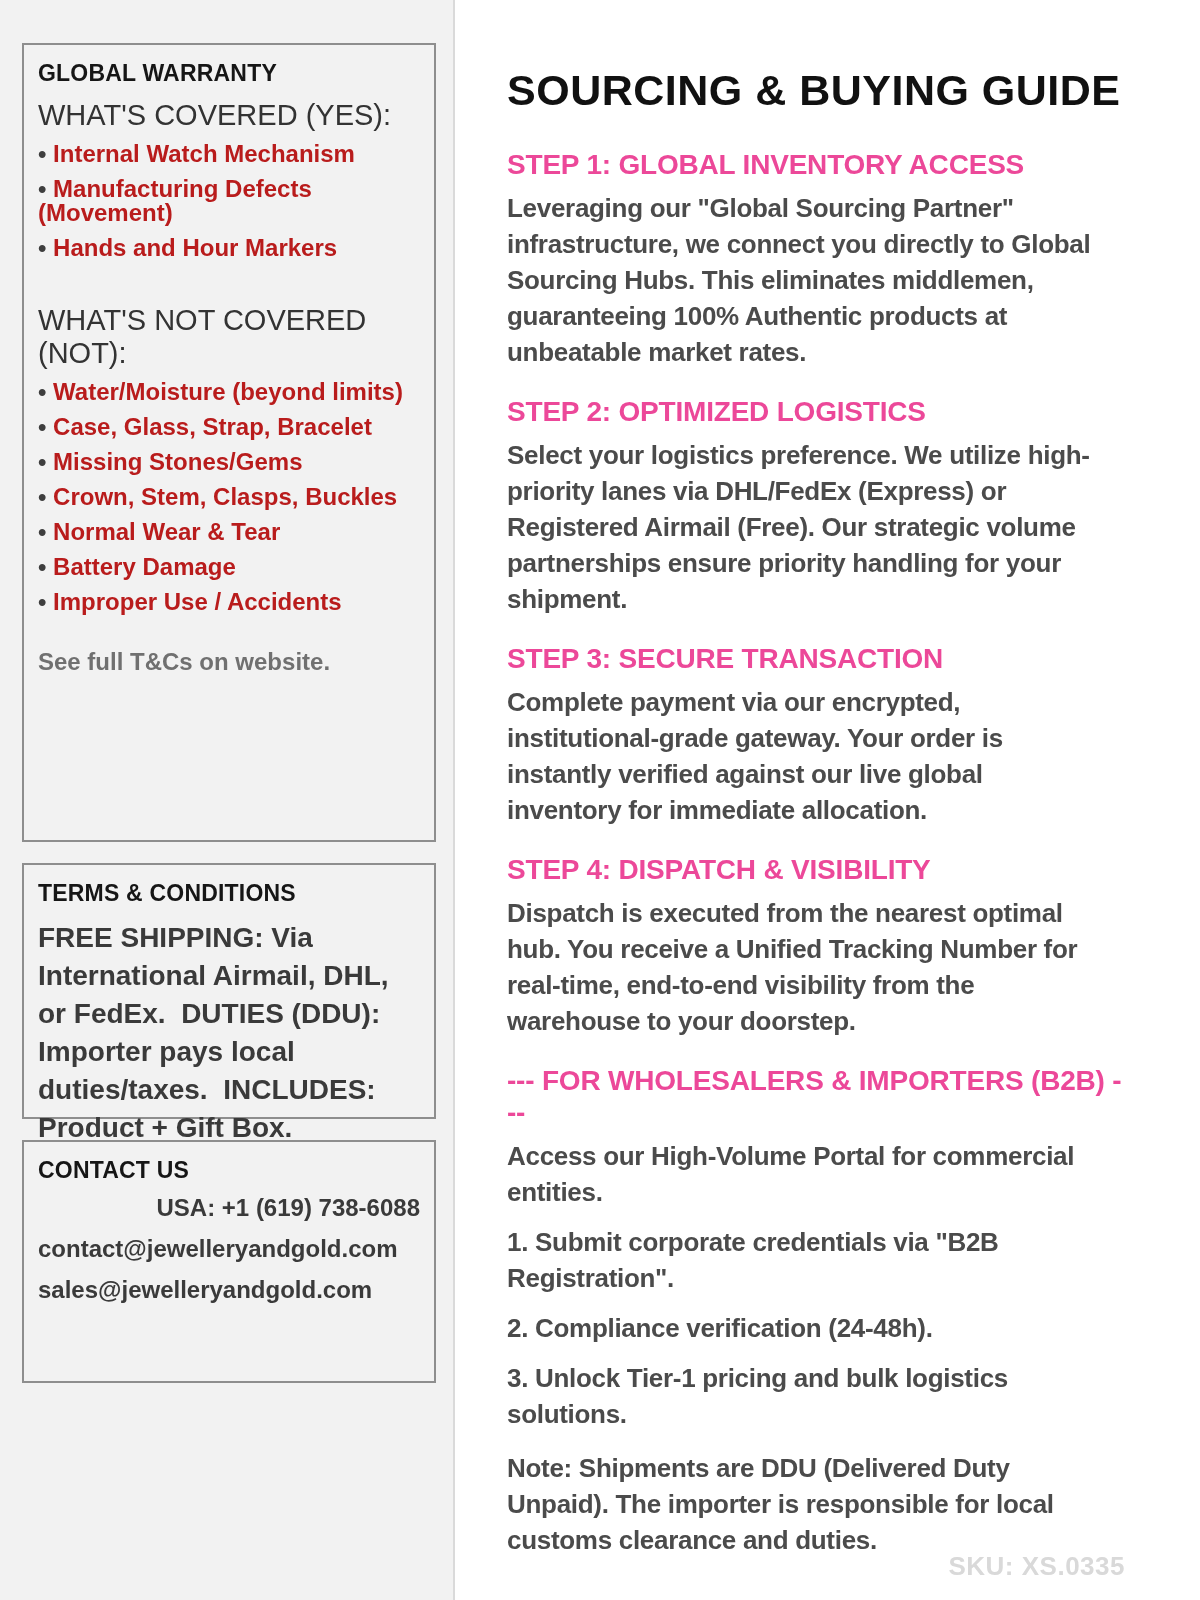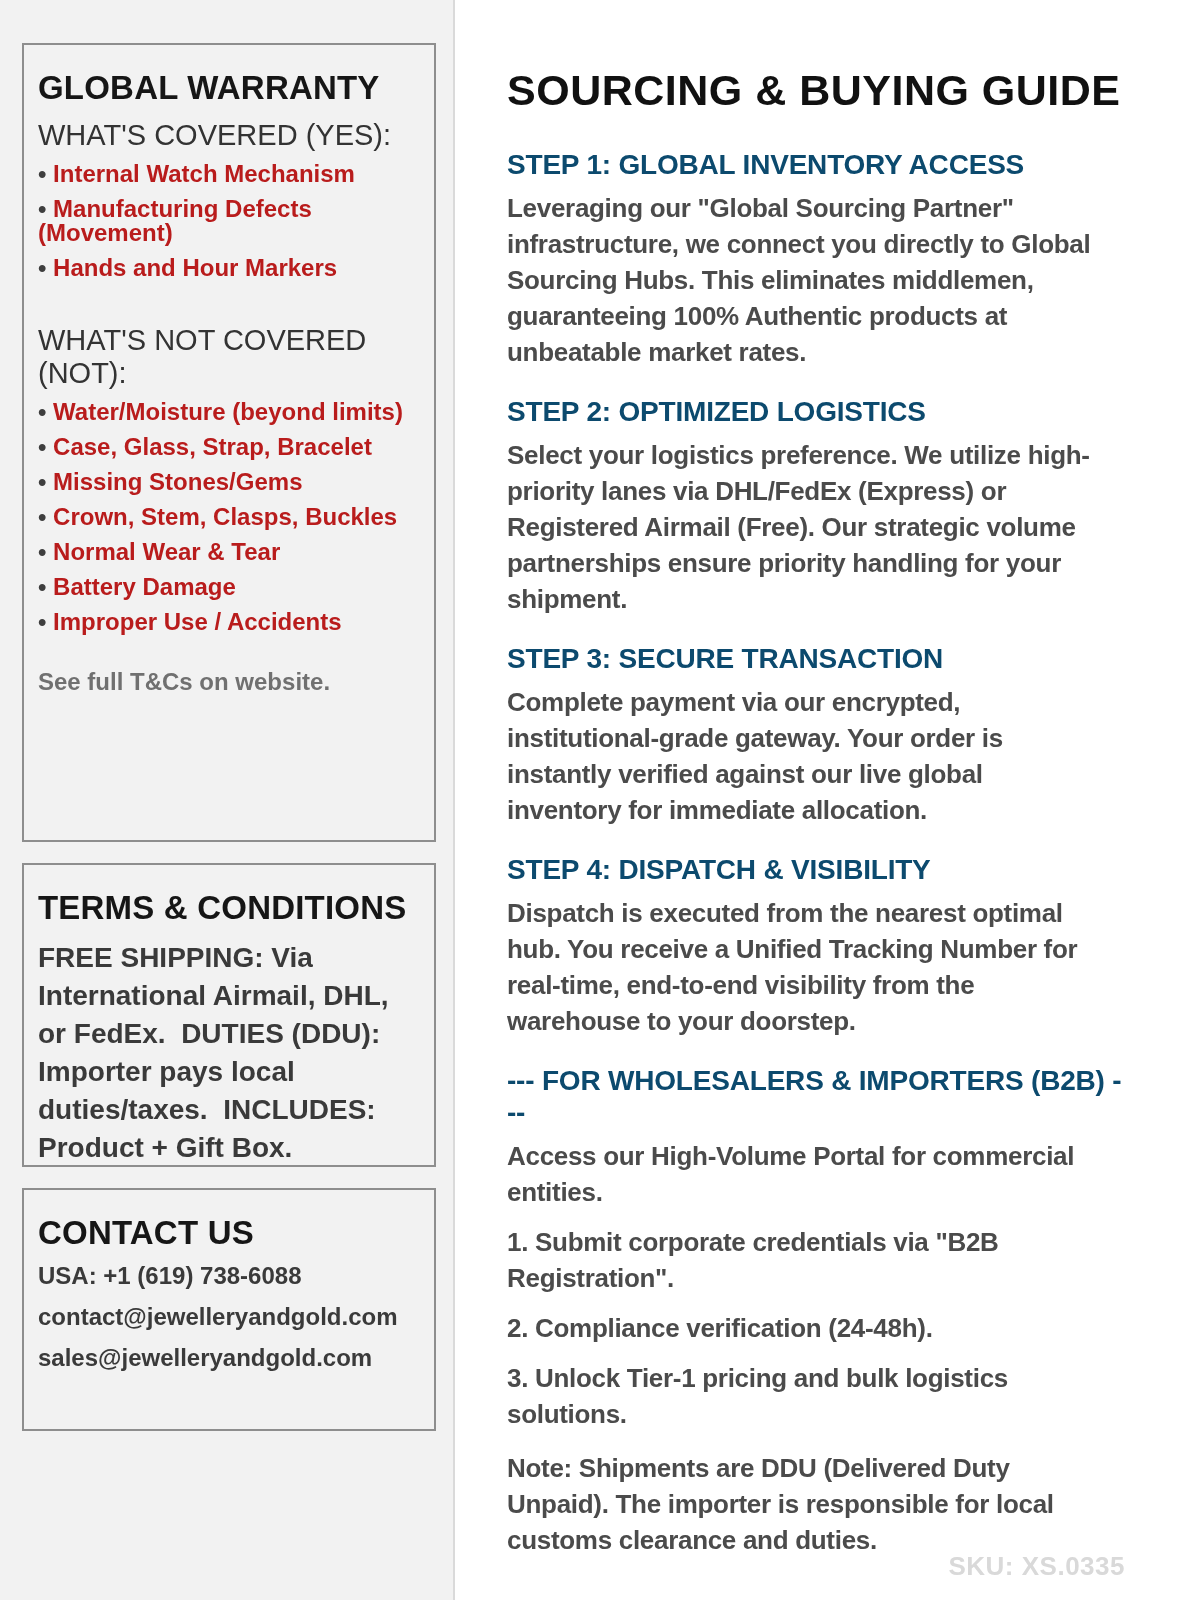--- a/index.html
+++ b/index.html
@@ -18,26 +18,26 @@
     border-right:2px solid #dadada;
     padding:43px 17px 0 22px;
   }
   .panel {
     border:2px solid #8e8e8e;
     background:#f2f2f2;
     padding:15px 14px;
     margin-bottom:21px;
   }
   .panel-warranty { height:799px; }
-  .panel-terms    { height:304px; }
+  .panel-terms    { height:256px; }
   .panel-contact  { height:243px; }
 
   .panel h2 {
-    font-size:33px; font-weight:bold; color:#161616;
-    letter-spacing:0.2px; margin:9px 0 12px 0;
+    font-size:23px; font-weight:bold; color:#161616;
+    letter-spacing:0.2px; margin:0 0 12px 0;
   }
   .subhead {
     font-size:29px; font-weight:normal; color:#333333;
     margin:10px 0 10px 0;
   }
   .subhead.second { margin-top:44px; }
   ul.blist { list-style:none; }
   ul.blist li {
     font-size:24px; font-weight:bold; color:#b91c1c;
     line-height:24px; margin-bottom:11px;
@@ -48,35 +48,35 @@
     margin-top:34px;
   }
   .terms-body {
     font-size:28px; font-weight:bold; color:#3a3a3a;
     line-height:38px; max-width:410px; white-space:pre-wrap;
   }
   .contact-line {
     font-size:24px; font-weight:bold; color:#3a3a3a;
     margin-bottom:17px; line-height:24px;
   }
-  .contact-line:first-of-type { margin-top:4px; }
+  .contact-line:first-of-type { margin-top:4px;text-align:right; }
 
   
   .main {
     flex:1; height:1600px; background:#ffffff;
     padding:66px 70px 0 52px; position:relative;
   }
   .main-title {
     font-size:43px; font-weight:bold; color:#111111;
     text-align:left; letter-spacing:0.5px;
     margin:0 0 34px 0;
   }
   .step { margin-bottom:26px; }
   .step h3, .b2b h3 {
-    font-size:28px; font-weight:bold; color:#0c4a6e;
+    font-size:28px; font-weight:bold; color:#ec4899;
     letter-spacing:-0.2px; margin-bottom:9px;
   }
   .step p, .b2b p {
     font-size:26px; color:#4b4b4b; font-weight:bold;
     letter-spacing:-0.3px; line-height:36px; max-width:585px;
   }
   .b2b p { margin-bottom:14px; }
   .b2b .note { margin-top:18px; }
   .sku {
     position:absolute; right:75px; bottom:18px;

